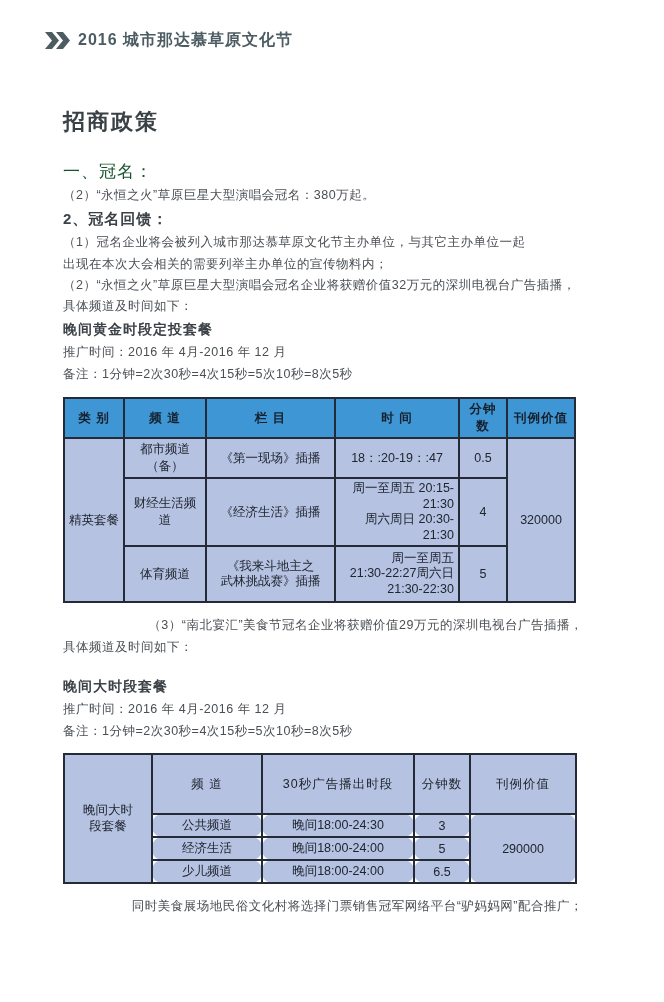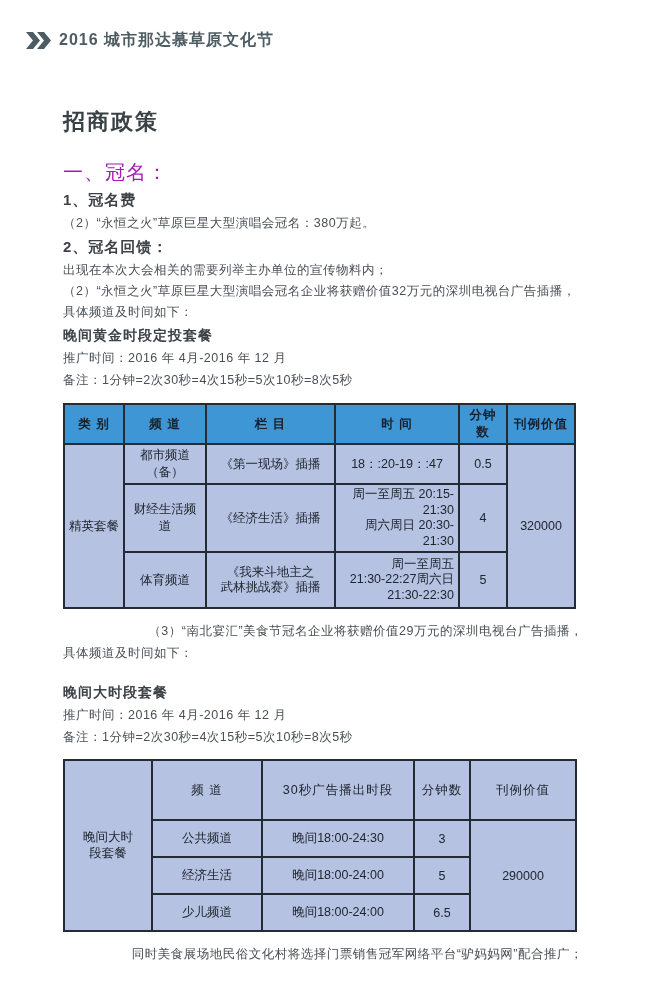--- a/index.html
+++ b/index.html
@@ -8,21 +8,21 @@
   .page {
     position: relative;
     width: 664px;
     height: 1002px;
     background: #ffffff;
     overflow: hidden;
   }
   
   .brand {
     position: absolute;
-    left: 26px;
+    left: 45px;
     top: 30px;
     display: flex;
     align-items: center;
     gap: 7px;
     color: #4d5c63;
   }
   .brand .chev { display: inline-flex; }
   .brand .title {
     font-size: 16px;
     font-weight: 700;
@@ -48,23 +48,23 @@
   }
   .subtitle {
     margin-top: 12px;
     font-size: 17px;
     line-height: 24px;
     color: #8d9399;
     letter-spacing: 1px;
   }
   .sec-heading {
     margin-top: 26px;
-    font-size: 20px;
+    font-size: 17px;
     line-height: 20px;
-    color: #a21caf;
+    color: #14532d;
     letter-spacing: 1px;
   }
   .subhead {
     margin-top: 8px;
     font-size: 15px;
     line-height: 20px;
     font-weight: 700;
     color: #3c4247;
     letter-spacing: 1px;
   }
@@ -104,21 +104,21 @@
     height: 30px;
     letter-spacing: 1px;
   }
   .t1 td { background: #b5c2e2; }
   .t1 tr.r1 td { height: 34px; }
   .t1 tr.r2 td { height: 46px; }
   .t1 tr.r3 td { height: 56px; }
   .t2 { margin-top: 13px; width: 512px; }
   .t2 th, .t2 td { background: #b5c2e2; font-weight: 400; color: #20262f; }
   .t2 tr.hd th { height: 60px; letter-spacing: 1px; }
-  .t2 tr.dr td { height: 37px; }
+  .t2 tr.dr td { height: 23px; border-radius: 10px; }
   .preline { white-space: pre-line; line-height: 15.5px; }
   .ta-left { text-align: right; padding-left: 8px; }
 </style>
 </head>
 <body>
 
 <div class="page">
 
   <div class="brand">
     <span class="chev">
@@ -129,24 +129,24 @@
     </span>
     <span class="title">2016 城市那达慕草原文化节</span>
   </div>
 
   <div class="content">
 
     <h1 class="doc-title">招商政策</h1>
 
     <div class="sec-heading">一、冠名：</div>
 
-    <div class="subhead">1、冠名费</div>
     <p class="body">（2）“永恒之火”草原巨星大型演唱会冠名：380万起。</p>
 
     <div class="subhead mt5">2、冠名回馈：</div>
+    <p class="body">（1）冠名企业将会被列入城市那达慕草原文化节主办单位，与其它主办单位一起</p>
     <p class="body">出现在本次大会相关的需要列举主办单位的宣传物料内；</p>
     <p class="body mt4">（2）“永恒之火”草原巨星大型演唱会冠名企业将获赠价值32万元的深圳电视台广告插播，</p>
     <p class="body mt4">具体频道及时间如下：</p>
 
     <div class="pkg-title">晚间黄金时段定投套餐</div>
     <p class="body">推广时间：2016 年 4月-2016 年 12 月</p>
     <p class="body">备注：1分钟=2次30秒=4次15秒=5次10秒=8次5秒</p>
 
     <table class="t1">
       <colgroup>

